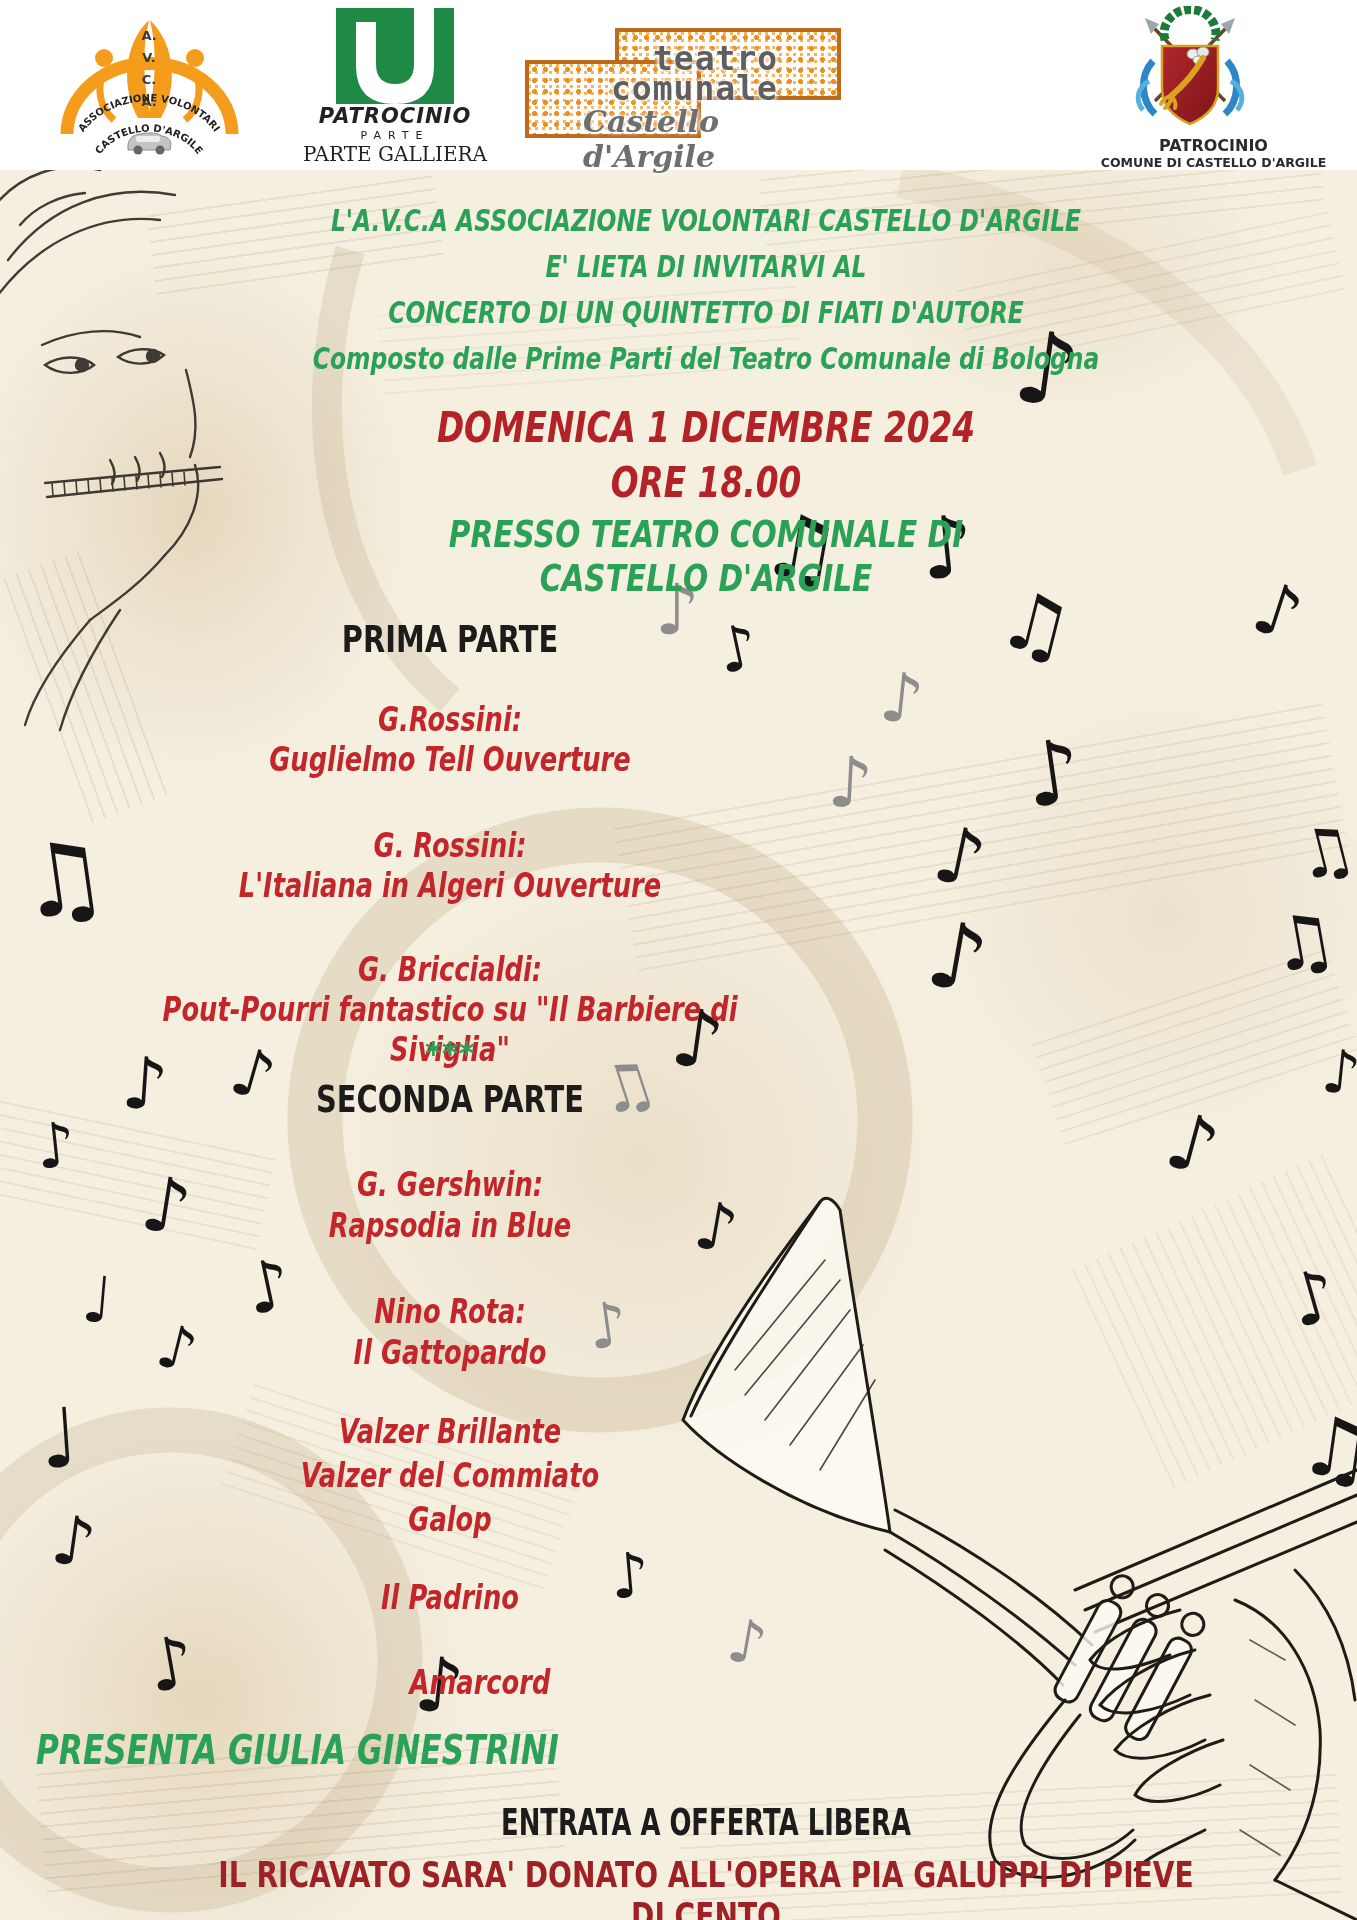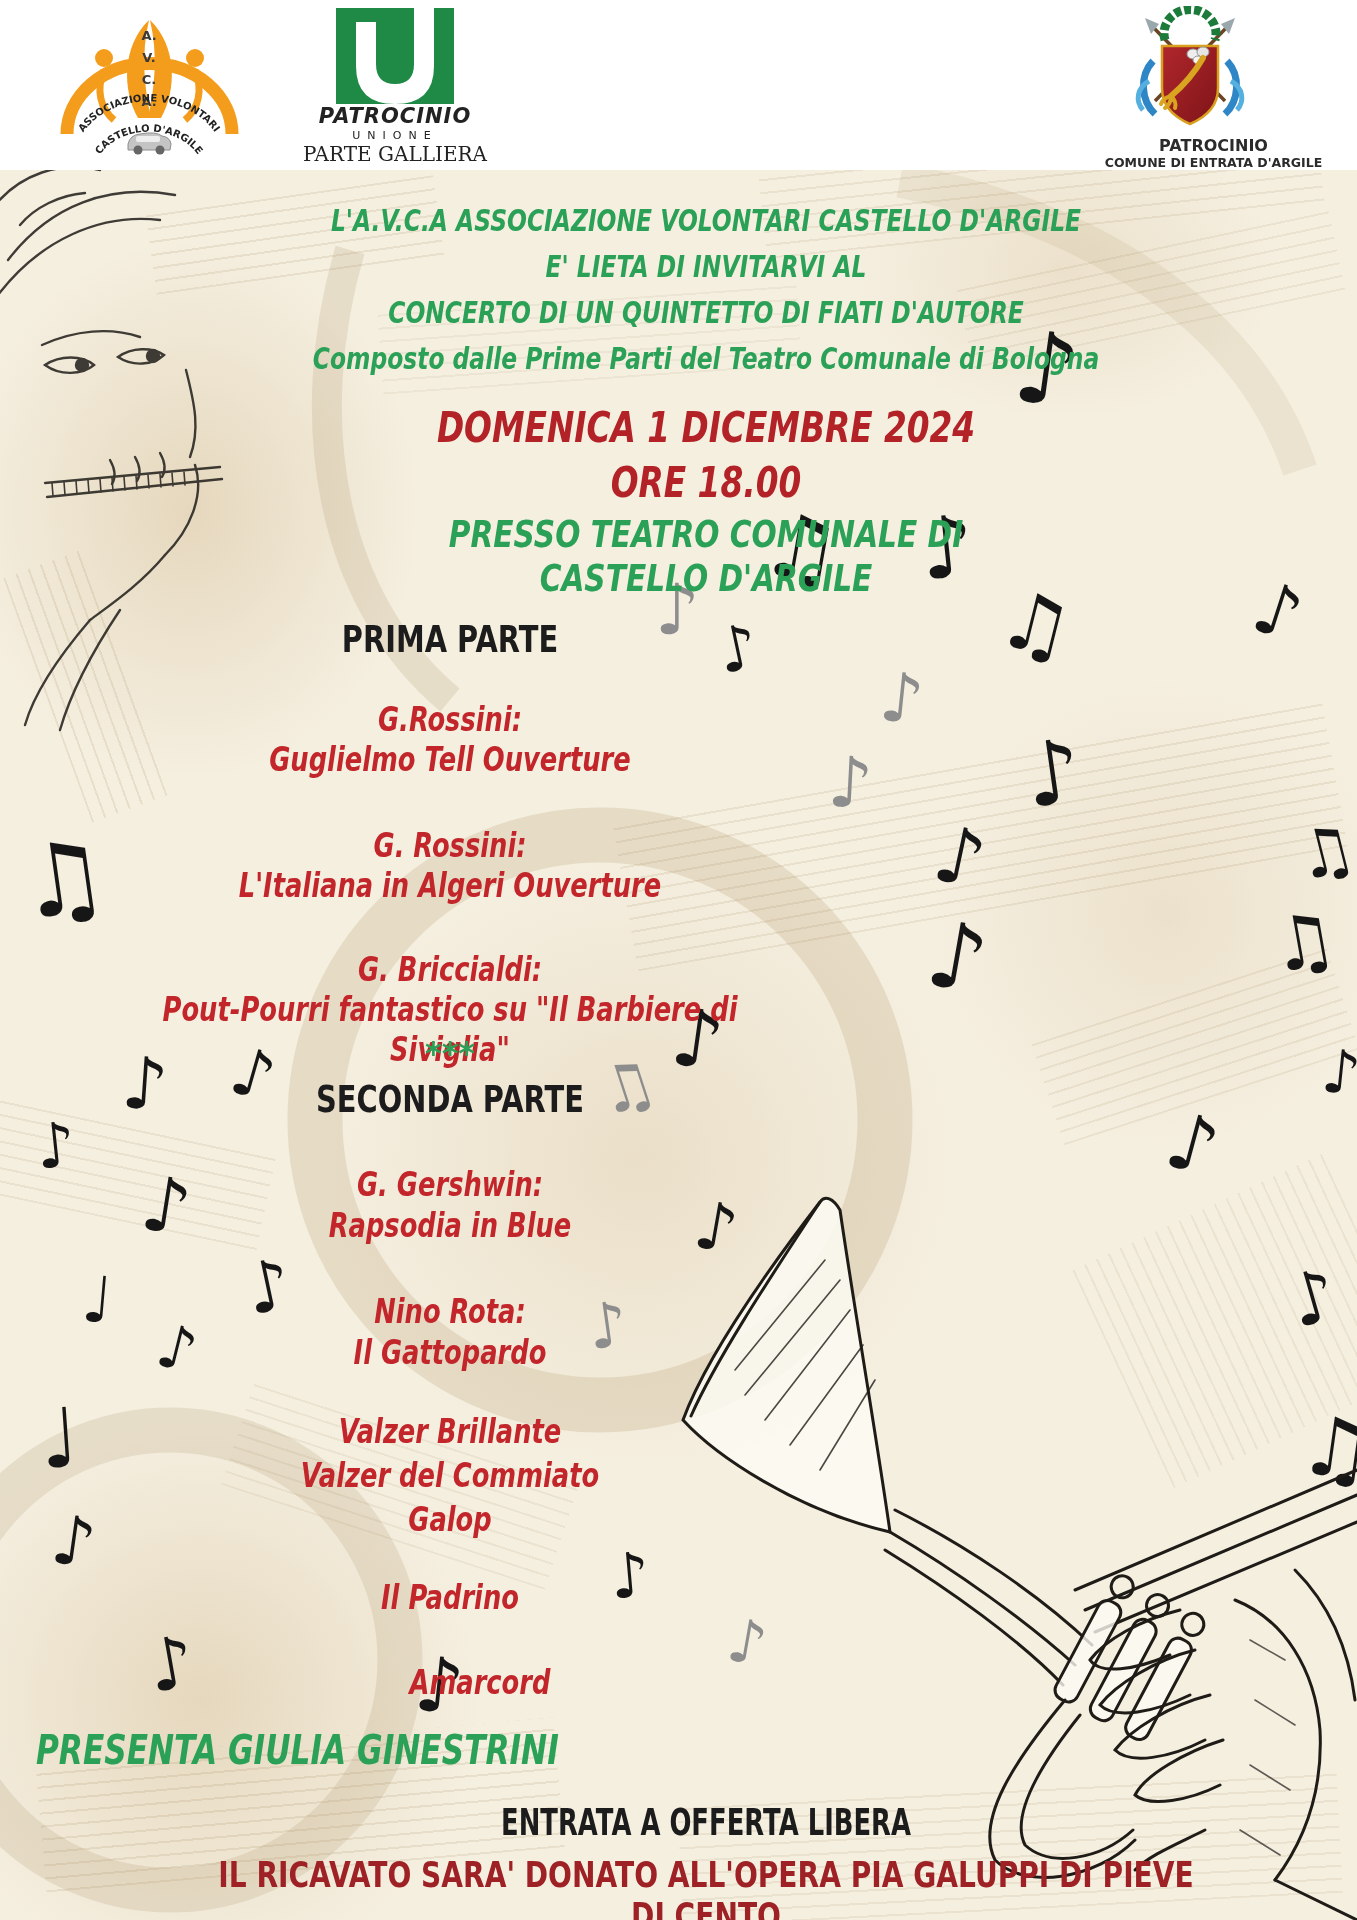--- a/index.html
+++ b/index.html
@@ -200,24 +200,31 @@
           <circle cx="108" cy="144" r="4.5" fill="#666"></circle>
       </g>
     </svg>
 
     <svg class="logo" style="left:300px;top:4px;overflow:visible;" width="190" height="102" viewBox="0 0 190 102">
       <rect x="36" y="4" width="118" height="96" fill="#1e8a46"></rect>
       <path d="M56,18 L76,18 L76,60 Q76,80 95,80 Q114,80 114,60 L114,4 L134,-4 L134,62 Q134,100 95,100 Q56,100 56,62 Z" fill="#ffffff"></path>
     </svg>
     <div class="unione-txt">
       <div class="l1">PATROCINIO</div>
-      <div class="l2">UNIONE</div>
+      <div class="l2">PARTE</div>
       <div class="l3">PARTE GALLIERA</div>
     </div>
 
+    <div class="teatro">
+      <div class="mosaic" style="left:90px;top:8px;width:218px;height:64px;"></div>
+      <div class="mosaic" style="left:0px;top:40px;width:168px;height:70px;"></div>
+      <div class="teatro-word" style="left:128px;top:22px;">teatro</div>
+      <div class="teatro-word" style="left:86px;top:52px;">comunale</div>
+      <div class="teatro-script" style="left:58px;top:84px;">Castello d'Argile</div>
+    </div>
 
     <svg class="logo" style="left:1125px;top:6px;" width="130" height="130" viewBox="0 0 130 130">
       <g>
         <line x1="25" y1="18" x2="100" y2="95" stroke="#6b4423" stroke-width="3.5"></line>
         <line x1="105" y1="18" x2="30" y2="95" stroke="#6b4423" stroke-width="3.5"></line>
         <path d="M20,12 l14,6 l-8,10 z" fill="#9aa7ad"></path>
         <path d="M110,12 l-14,6 l8,10 z" fill="#9aa7ad"></path>
       </g>
       <g>
         <path d="M28,55 C14,70 16,95 30,108" stroke="#2e86c6" stroke-width="7" fill="none"></path>
@@ -235,21 +242,21 @@
       <path d="M37,40 h56 v42 q0,24 -28,36 q-28,-12 -28,-36 z" fill="url(#shieldGrad)" stroke="#d8a01c" stroke-width="2.5"></path>
       <g>
         <ellipse cx="68" cy="48" rx="6" ry="5" fill="#eeeeee" stroke="#999"></ellipse>
         <ellipse cx="78" cy="46" rx="6" ry="5" fill="#e6e6e6" stroke="#999"></ellipse>
         <ellipse cx="73" cy="54" rx="5" ry="4" fill="#f5f5f5" stroke="#999"></ellipse>
         <path d="M78,52 C70,66 58,80 46,90" stroke="#d9a41f" stroke-width="6" fill="none" stroke-linecap="round"></path>
         <path d="M46,90 q-8,2 -10,8 M46,90 q0,8 -6,12 M46,90 q6,6 4,12" stroke="#d9a41f" stroke-width="4" fill="none" stroke-linecap="round"></path>
       </g>
     </svg>
     <div class="comune-txt" style="top:136px;font-size:16px;">PATROCINIO</div>
-    <div class="comune-txt" style="top:155px;font-size:12.5px;">COMUNE DI ENTRATA D'ARGILE</div>
+    <div class="comune-txt" style="top:155px;font-size:12.5px;">COMUNE DI CASTELLO D'ARGILE</div>
   </div>
 
   <div class="stanza narrow green" style="top:198px;font-size:30px;line-height:46px;">
     <div>L'A.V.C.A ASSOCIAZIONE VOLONTARI CASTELLO D'ARGILE</div>
     <div>E' LIETA DI INVITARVI AL</div>
     <div>CONCERTO DI UN QUINTETTO DI FIATI D'AUTORE</div>
     <div>Composto dalle Prime Parti del Teatro Comunale di Bologna</div>
   </div>
 
   <div class="stanza narrow dkred" style="top:400px;font-size:42px;line-height:55px;">

